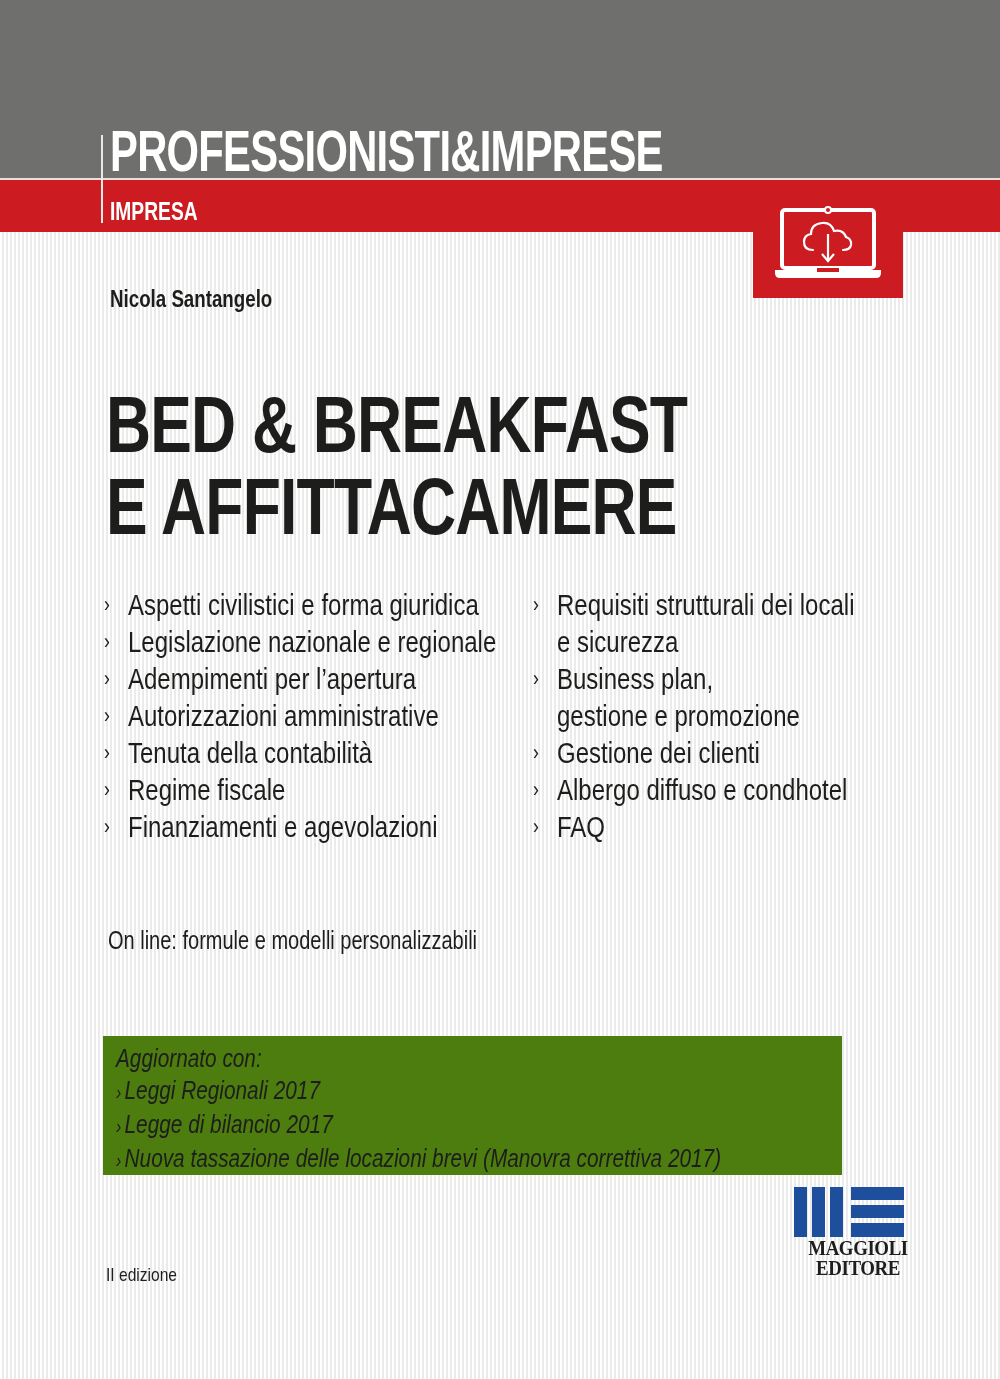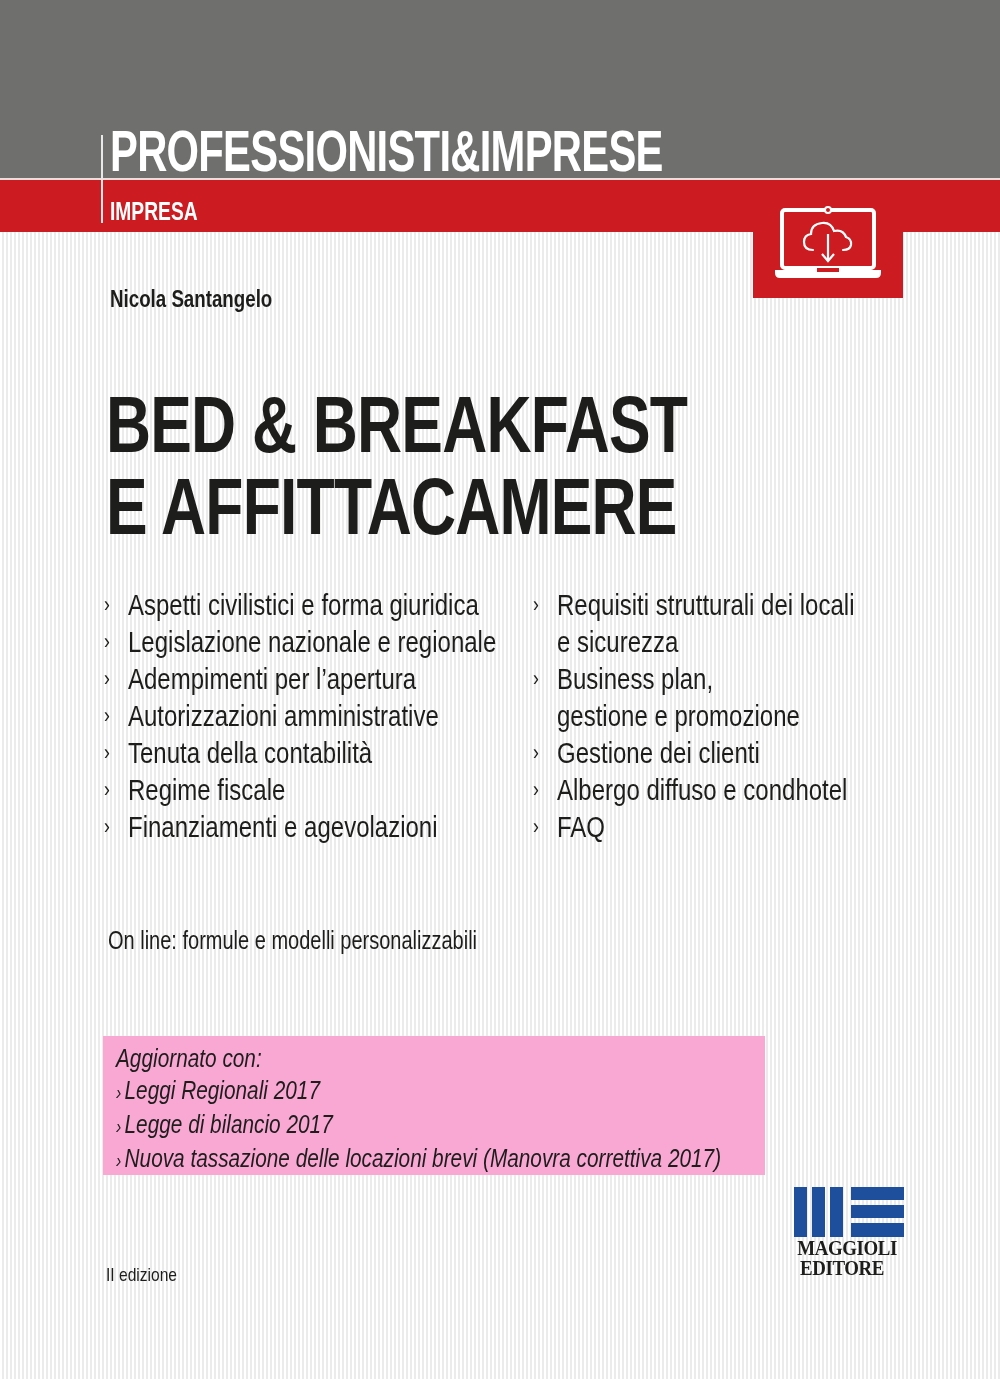--- a/index.html
+++ b/index.html
@@ -75,42 +75,42 @@
       font-size: 22px; color: #1d1d1b;
     }
     .topics li .cont { display: block; }
     .online-note {
       position: absolute; left: 108px; top: 925px;
       font-size: 25px; line-height: 30px;
       transform: scaleX(0.80); transform-origin: left top;
       white-space: nowrap;
     }
     .update-box {
-      position: absolute; left: 103px; top: 1036px; width: 662px; height: 139px;
-      background: #f9a8d4;
+      position: absolute; left: 103px; top: 1036px; width: 739px; height: 139px;
+      background: #4d7c0f;
     }
     .update-box .inner {
       position: absolute; left: 13px; top: 6px;
       font-style: italic; font-size: 26px; line-height: 32px;
       transform: scaleX(0.80); transform-origin: left top;
       white-space: nowrap; color: #1d1d1b;
     }
     .update-box .inner .chev { font-size: 20px; margin-right: 4px; }
     .edition {
       position: absolute; left: 106px; top: 1264px;
       font-size: 19px; line-height: 22px;
       transform: scaleX(0.82); transform-origin: left top;
       white-space: nowrap;
     }
     .publisher-logo {
       position: absolute; left: 790px; top: 1186px; width: 116px; height: 100px;
     }
     .logo-mark { position: absolute; left: 4px; top: 1px; width: 110px; height: 50px; }
     .logo-text {
-      position: absolute; left: 0; top: 52px; width: 104px;
+      position: absolute; left: 0; top: 52px; width: 136px;
       font-family: "Liberation Serif", "DejaVu Serif", serif;
       font-weight: 700; font-size: 22px; line-height: 20px;
       color: #1d1d1b; text-align: center;
       letter-spacing: -0.5px;
     }
     .logo-text span { display: block; transform: scaleX(0.86); }
   </style>
 </head>
 <body>
 

